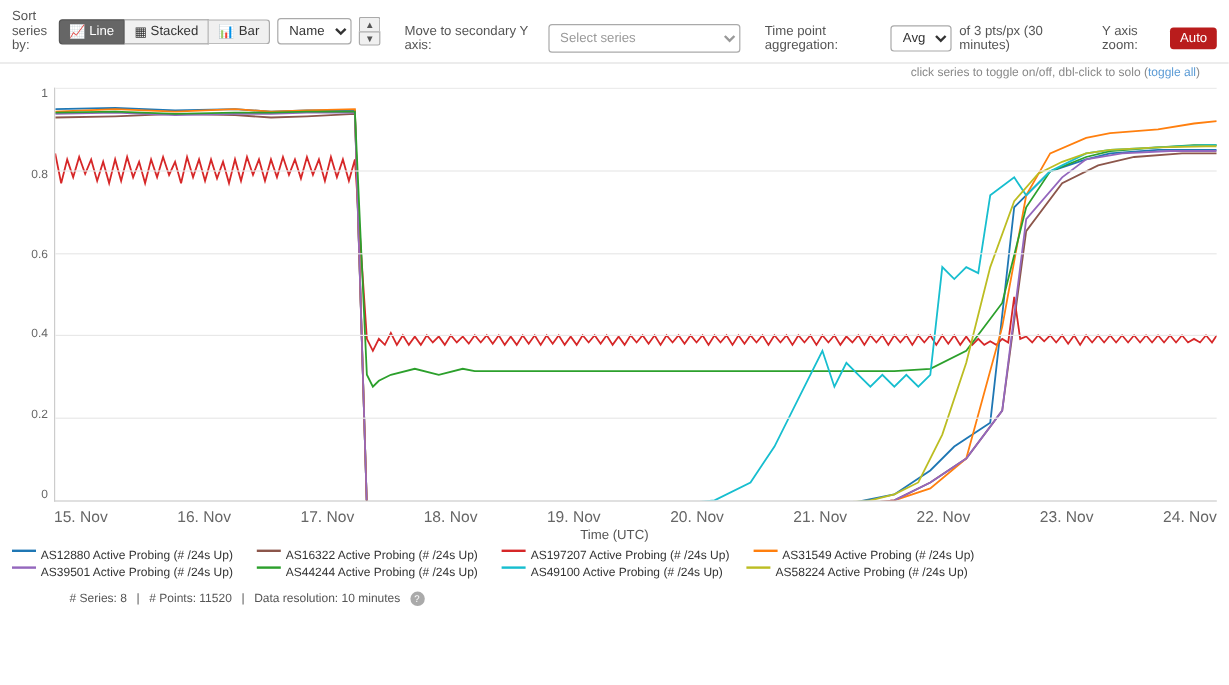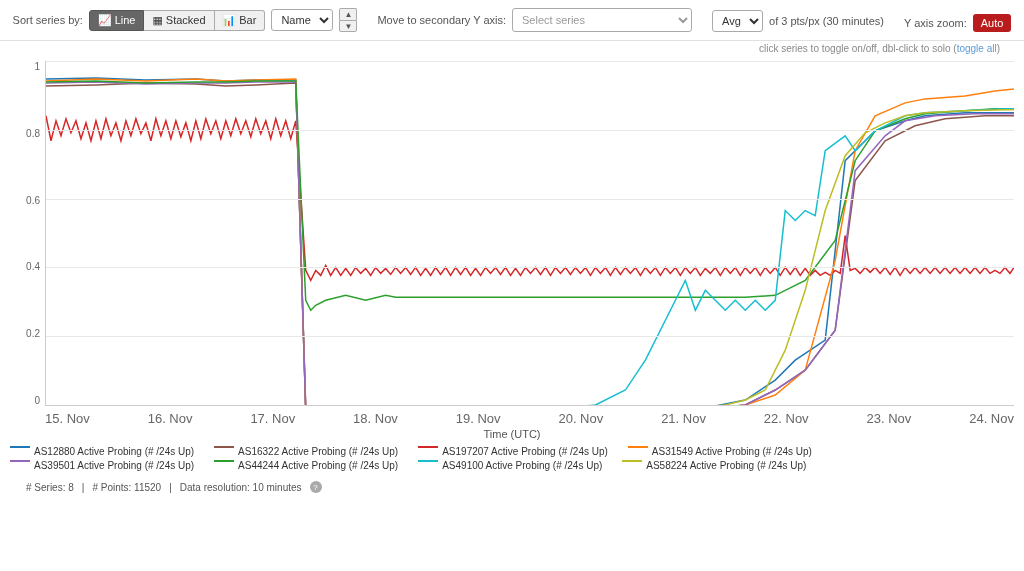--- a/index.html
+++ b/index.html
@@ -40,21 +40,21 @@
     
     .grid-line { position: absolute; left: 0; right: 0; border-top: 1px solid #e8e8e8; }
     
     .x-axis { position: absolute; bottom: 0; left: 45px; right: 10px; height: 20px; display: flex; justify-content: space-between; align-items: flex-end; font-size: 13px; color: #666; padding-top: 3px; }
     
     .legend { padding: 6px 10px; display: flex; flex-direction: column; gap: 3px; }
     .legend-row { display: flex; gap: 20px; }
     .legend-item { display: flex; gap: 4px; font-size: 10px; color: #333; }
     .legend-line { width: 20px; height: 2px; }
     
-    .footer { padding: 4px 26px; font-size: 10px; color: #555; display: flex; justify-content: space-between; }
+    .footer { padding: 4px 10px; font-size: 10px; color: #555; display: flex; justify-content: space-between; margin-left: 48px; }
     .footer-info { display: flex; gap: 8px; align-items: center; }
     .help-icon { display: inline-flex; align-items: center; justify-content: center; width: 12px; height: 12px; border-radius: 50%; background: #aaa; color: #fff; font-size: 8px; cursor: pointer; }
   </style>
 </head>
 <body>
 
 <div class="toolbar">
   <div class="toolbar-group">
     <span class="toolbar-label">Sort series by:</span>
     <div class="btn-group">
@@ -81,20 +81,21 @@
   </div>
 
   <div class="toolbar-group">
     <span class="toolbar-label">Move to secondary Y axis:</span>
     <select class="secondary-select">
       <option>Select series</option>
     </select>
   </div>
 
   <div class="toolbar-group">
+    <span class="toolbar-label">Time point aggregation:</span>
     <select class="select-box">
       <option>Avg</option>
     </select>
     <span class="agg-info">of 3 pts/px (30 minutes)</span>
   </div>
 
   <div class="toolbar-group">
     <span class="toolbar-label">Y axis zoom:</span>
     <button class="auto-btn">Auto</button>
   </div>

